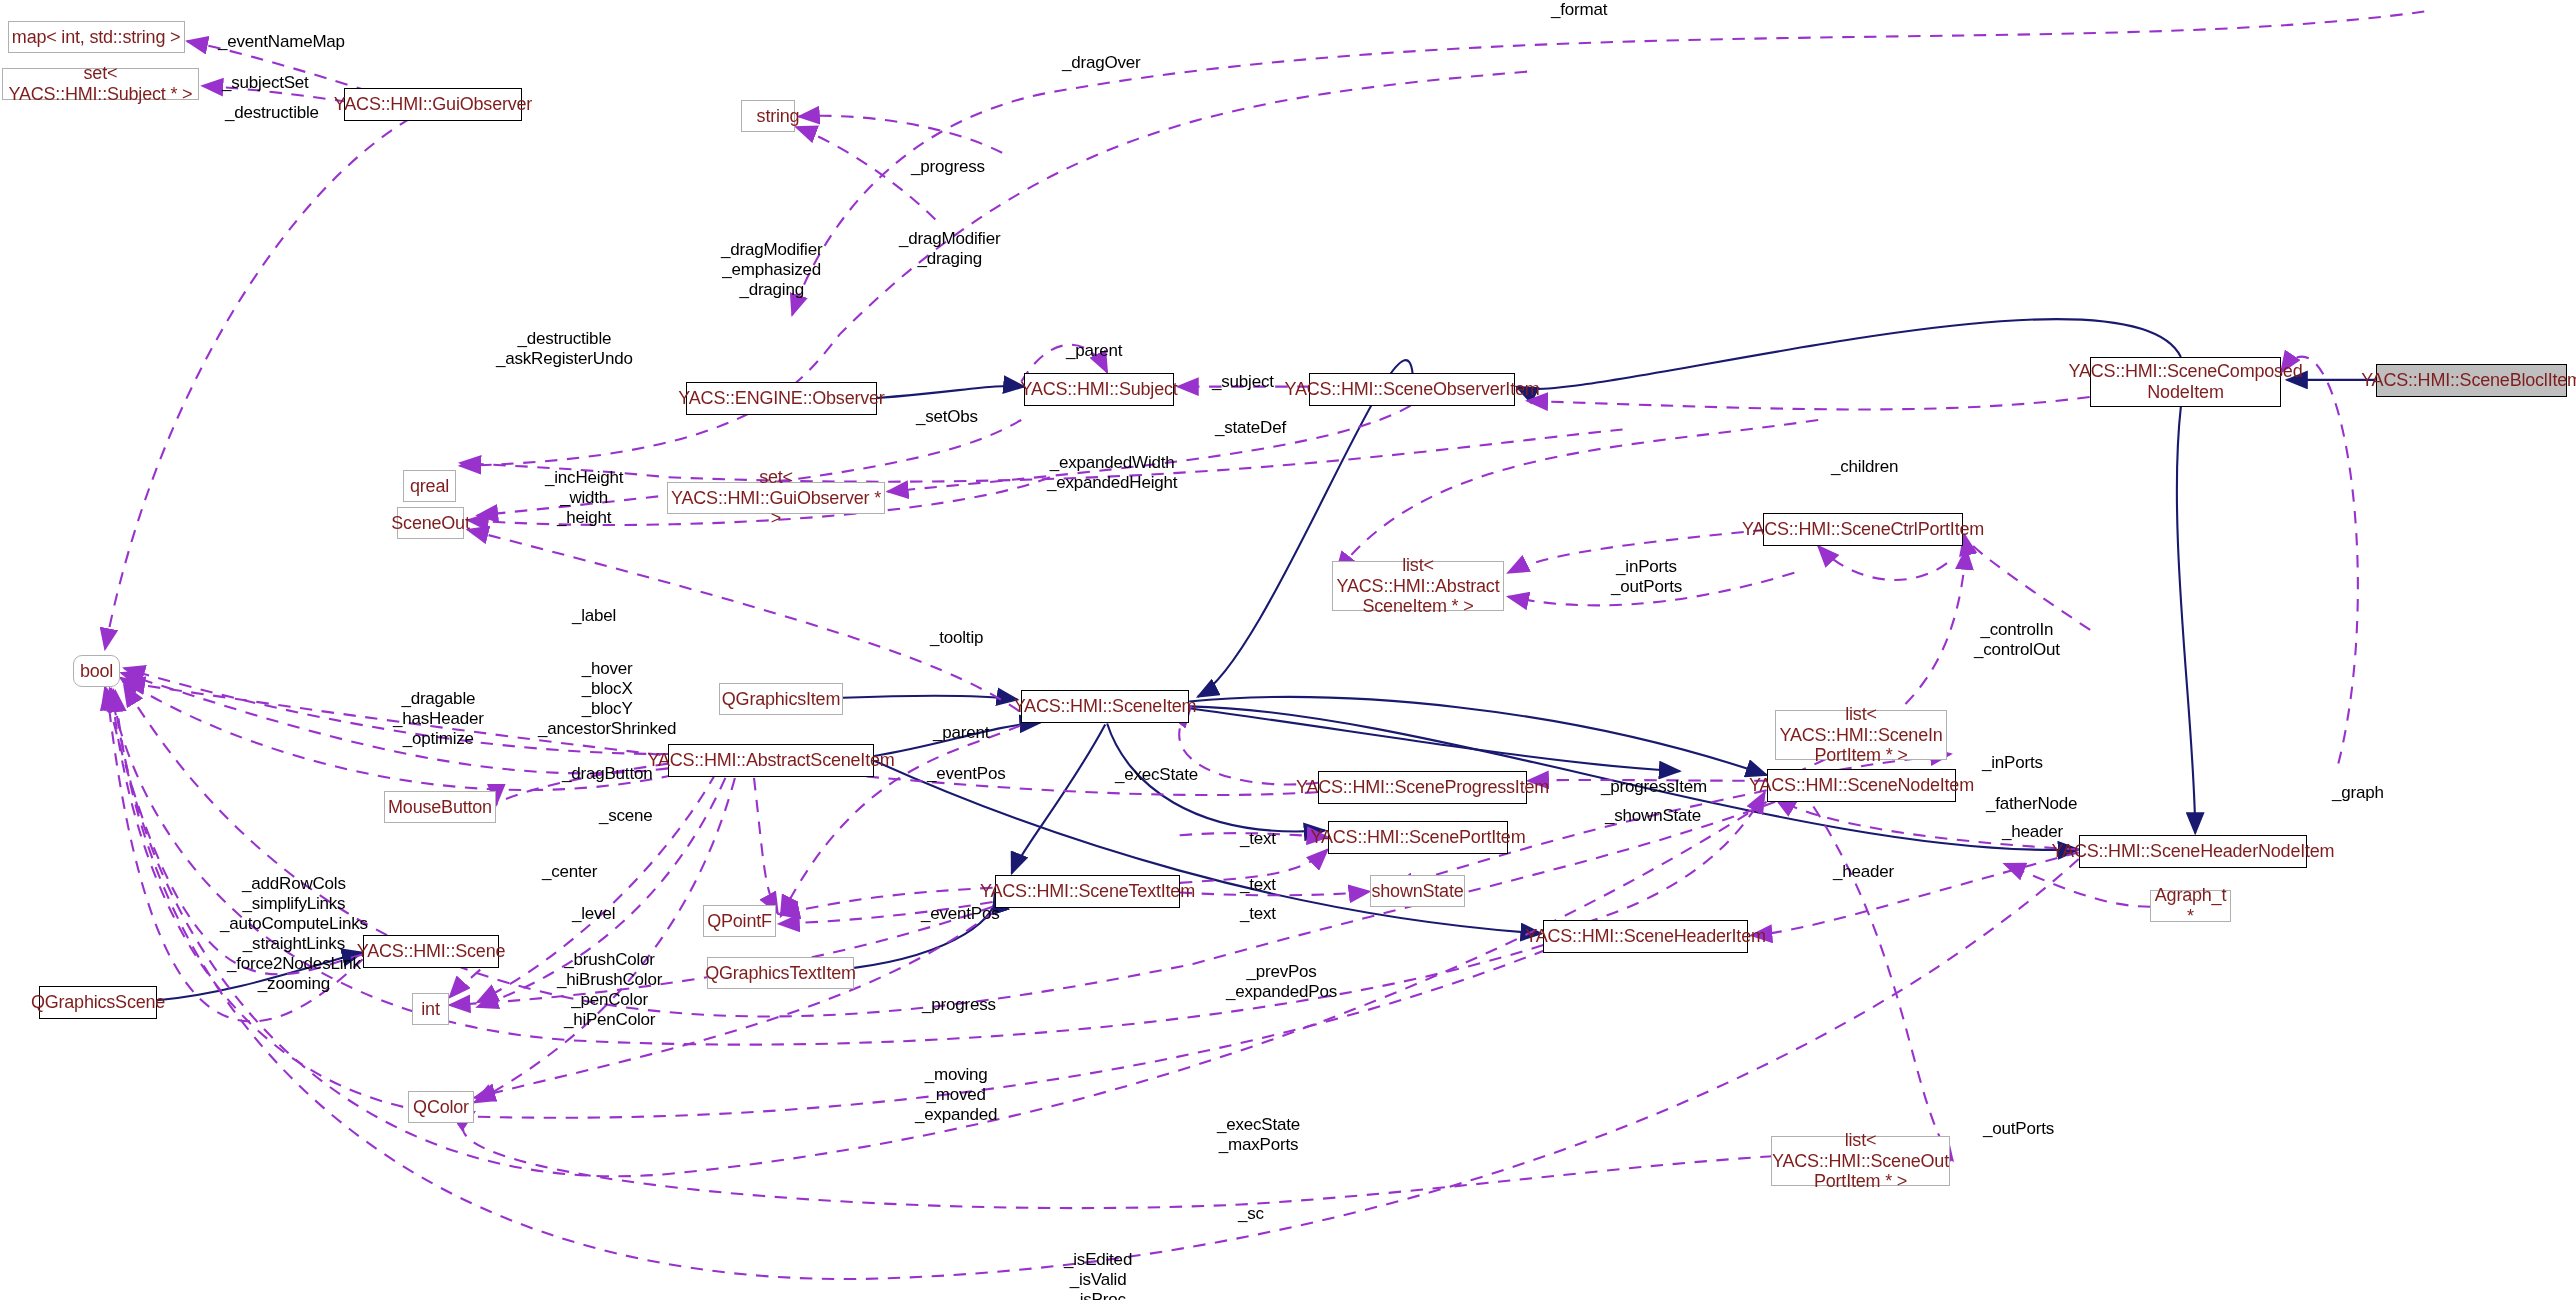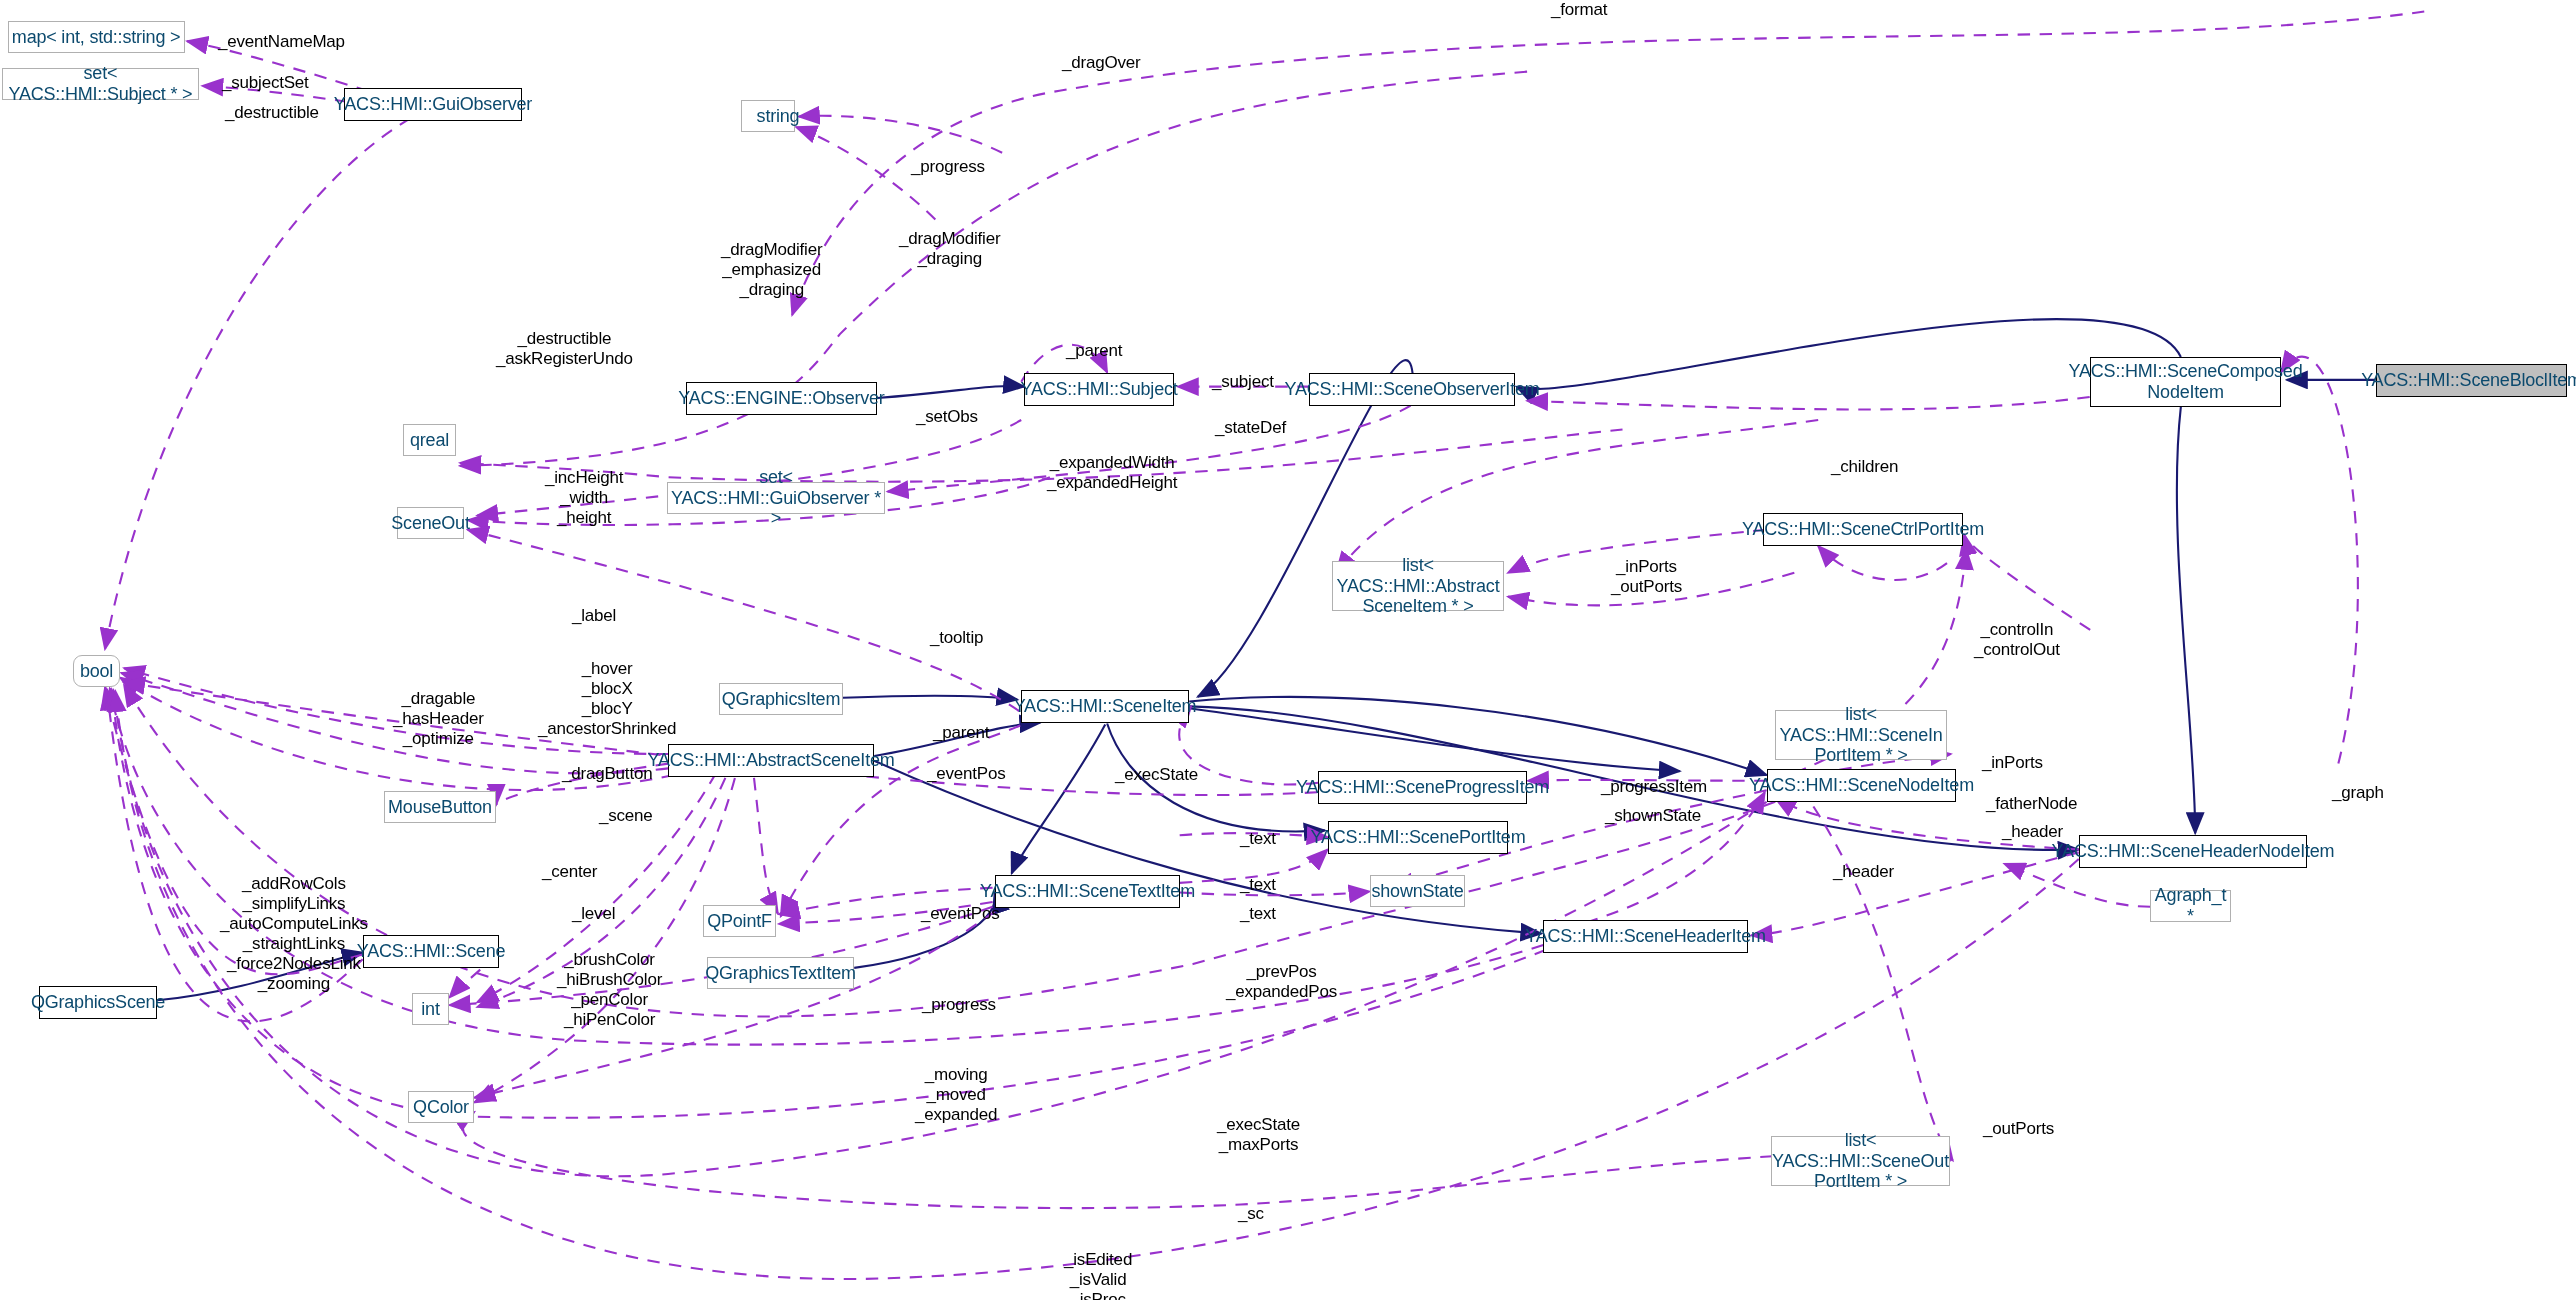--- a/index.html
+++ b/index.html
@@ -26,21 +26,21 @@
   }
   .node {
     position: absolute;
     box-sizing: border-box;
     display: flex;
     align-items: center;
     justify-content: center;
     text-align: center;
     line-height: 1.16;
     white-space: pre-line;
-    color: #0c4a6e;
+    color: #7f1d1d;
     background: #ffffff;
     font-size: 18px;
     letter-spacing: -0.2px;
   }
   
   .node.cls {
     border: 1.4px solid #000000;
   }
   
   .node.root {
@@ -179,21 +179,21 @@
       <div class="node type" style="left: 7.6px; top: 21px; width: 177px; height: 32px;">map&lt; int, std::string &gt;</div>
       <div class="node type" style="left: 1.9px; top: 68px; width: 197px; height: 32px;">set&lt; YACS::HMI::Subject * &gt;</div>
       <div class="node cls" style="left: 344px; top: 88px; width: 178px; height: 33px;">YACS::HMI::GuiObserver</div>
       <div class="node type" style="left: 741px; top: 100px; width: 54px; height: 32px; padding-left: 20px;">string</div>
       <div class="node cls" style="left: 686px; top: 382px; width: 191px; height: 33px;">YACS::ENGINE::Observer</div>
       <div class="node cls" style="left: 1024px; top: 373px; width: 150px; height: 33px;">YACS::HMI::Subject</div>
       <div class="node cls" style="left: 1309px; top: 373px; width: 206px; height: 33px;">YACS::HMI::SceneObserverItem</div>
       <div class="node cls" style="left: 2090px; top: 357px; width: 191px; height: 50px;">YACS::HMI::SceneComposed
 NodeItem</div>
       <div class="node root" style="left: 2376px; top: 364px; width: 191px; height: 33px;">YACS::HMI::SceneBloclItem</div>
-      <div class="node type" style="left: 403px; top: 424px; width: 53px; height: 32px;">qreal</div>
+      <div class="node type" style="left: 403px; top: 470px; width: 53px; height: 32px;">qreal</div>
       <div class="node type" style="left: 397px; top: 507px; width: 67px; height: 32px;">SceneOut</div>
       <div class="node type" style="left: 667px; top: 482px; width: 218px; height: 32px;">set&lt; YACS::HMI::GuiObserver * &gt;</div>
       <div class="node cls" style="left: 1763px; top: 513px; width: 200px; height: 33px;">YACS::HMI::SceneCtrlPortItem</div>
       <div class="node type" style="left: 1332px; top: 561px; width: 172px; height: 50px;">list&lt; YACS::HMI::Abstract
 SceneItem * &gt;</div>
       <div class="node type" style="left: 719px; top: 683px; width: 124px; height: 32px;">QGraphicsItem</div>
       <div class="node cls" style="left: 1021px; top: 690px; width: 168px; height: 33px;">YACS::HMI::SceneItem</div>
       <div class="node type" style="left: 1775px; top: 710px; width: 172px; height: 50px;">list&lt; YACS::HMI::SceneIn
 PortItem * &gt;</div>
       <div class="node cls" style="left: 668px; top: 744px; width: 206px; height: 33px;">YACS::HMI::AbstractSceneItem</div>

